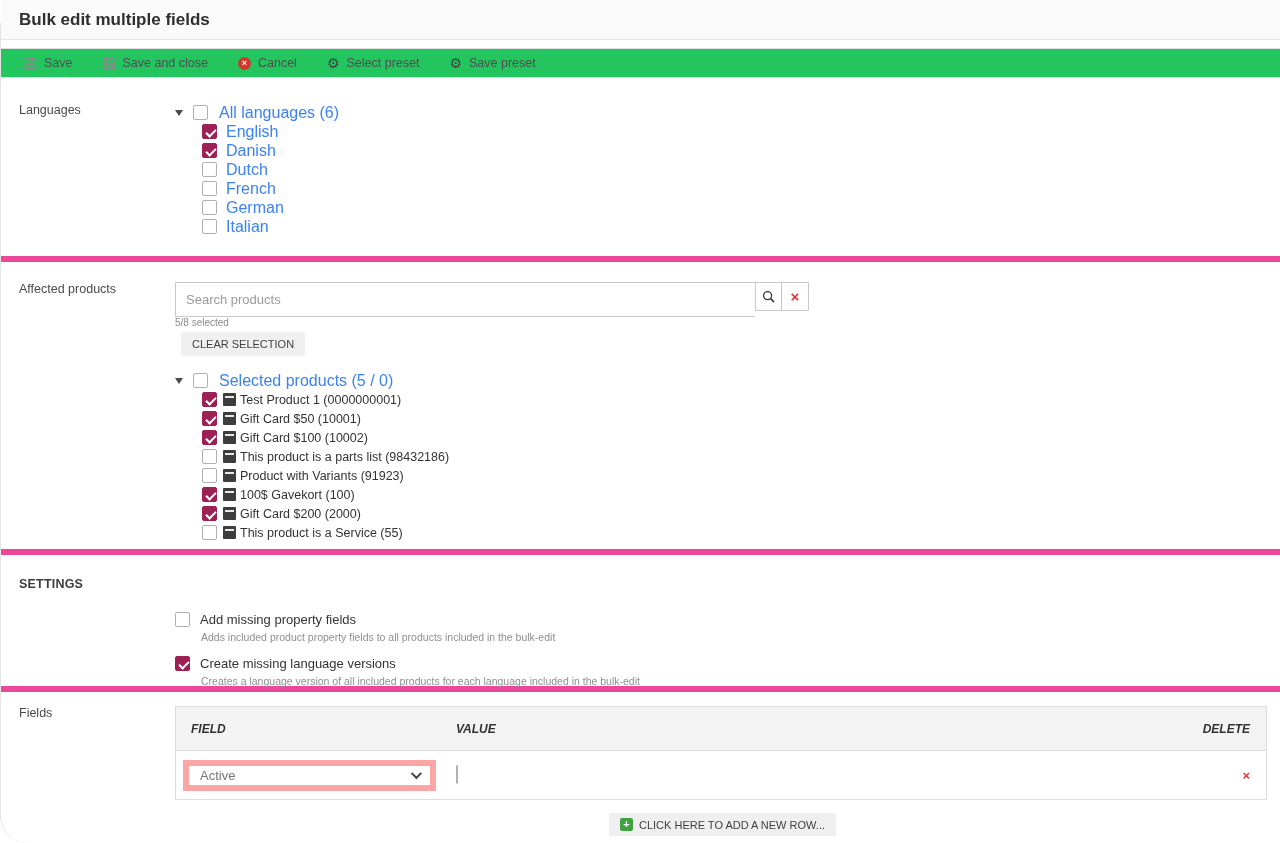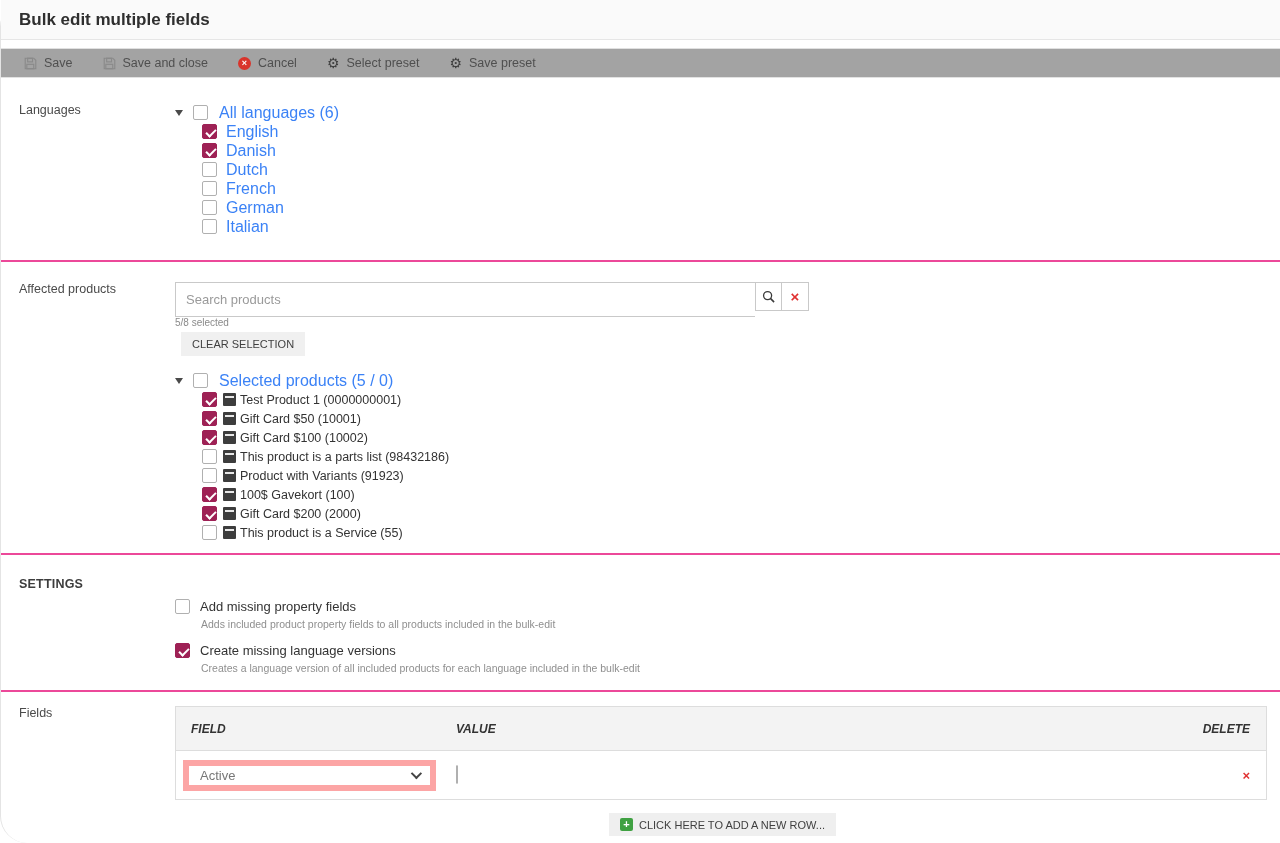--- a/index.html
+++ b/index.html
@@ -4,28 +4,28 @@
 <style>
   * { margin:0; padding:0; box-sizing:border-box; }
   html,body { width:1280px; height:843px; background:#fff; font-family:"Liberation Sans","DejaVu Sans",sans-serif; overflow:hidden; }
   .page { width:1280px; height:843px; border-left:1px solid #e4e4e4; background:#fff;border-radius:27px; }
 
   
   .page-header { height:40px; background:#fafafa; border-bottom:1px solid #e6e6e6; display:flex; align-items:center; padding-left:18px; }
   .page-title { font-size:17px; font-weight:700; color:#2f2f2f; }
 
   
-  .toolbar { height:30px; margin-top:8px; background:#a3a3a3; border-top:1px solid #e0e0e0; border-bottom:1px solid #e2e2e2; display:flex; align-items:center; padding-left:8px; }
+  .toolbar { height:30px; margin-top:8px; background:#22c55e; border-top:1px solid #e0e0e0; border-bottom:1px solid #e2e2e2; display:flex; align-items:center; padding-left:8px; }
   .tb-item { display:flex; align-items:center; gap:7px; padding:0 15px; height:100%; cursor:pointer; font-size:12.5px; color:#4f4f4f; }
   .tb-item svg { display:block; }
   .icon-cancel { width:13px; height:13px; border-radius:50%; background:#d9342b; color:#fff; font-size:9px; font-weight:700; display:flex; align-items:center; justify-content:center; line-height:1; }
   .icon-gear { font-size:14px; color:#3f3f3f; line-height:1; }
 
   
-  .section { display:flex; padding-left:18px; border-bottom:2px solid #ec4899; }
+  .section { display:flex; padding-left:18px; border-bottom:6px solid #ec4899; }
   .sec-label { width:156px; flex:0 0 156px; font-size:12.5px; color:#4a4a4a; }
   .sec-languages { height:184px; padding-top:25px; }
   .sec-products  { height:293px; padding-top:20px; }
   .sec-settings  { height:137px; padding-top:22px; display:block; }
   .sec-fields    { height:151px; padding-top:14px; border-bottom:none; }
 
   
   .tree-head { display:flex; align-items:center; height:19px; }
   .tree-arrow { width:18px; display:flex; align-items:center; }
   .tree-arrow i { display:block; width:0; height:0; border-left:4.5px solid transparent; border-right:4.5px solid transparent; border-top:6px solid #4a4a4a; }
@@ -46,21 +46,21 @@
   .search-input::placeholder { color:#9a9a9a; }
   .btn-sq { width:27px; height:29px; background:#fff; border:1px solid #c9c9c9; display:flex; align-items:center; justify-content:center; cursor:pointer; }
   .btn-sq + .btn-sq { border-left:none; }
   .red-x { color:#e03131; font-weight:700; font-size:15px; line-height:1; }
   .sel-summary { margin-top:6px; font-size:10px; color:#8a8a8a; }
   .clear-btn { margin-top:4px; margin-left:6px; display:inline-block; background:#f0f0f0; border:none; padding:6px 11px; font-size:11px; color:#3f3f3f; font-family:inherit; cursor:pointer; }
   .prod-tree { margin-top:15px; }
 
   
   .settings-head { font-size:12.5px; font-weight:700; color:#3d3d3d; letter-spacing:.2px; }
-  .settings-opts { margin-left:156px; margin-top:8px; }
+  .settings-opts { margin-left:156px; margin-top:21px; }
   .opt { margin-bottom:13px; }
   .opt-main { display:flex; align-items:center; }
   .opt-label { margin-left:10px; font-size:13px; color:#333; cursor:pointer; }
   .opt-desc { margin-left:26px; margin-top:4px; font-size:10.5px; color:#8f8f8f; }
 
   
   .fields-content { flex:1; padding-right:10px; }
   .ftable { width:1092px; border:1px solid #ddd; }
   .ftable-head { display:flex; align-items:center; height:44px; background:#f3f3f3; border-bottom:1px solid #ddd; font-size:12px; font-weight:700; color:#333;font-style:italic; }
   .col-field { width:280px; padding-left:15px; }

